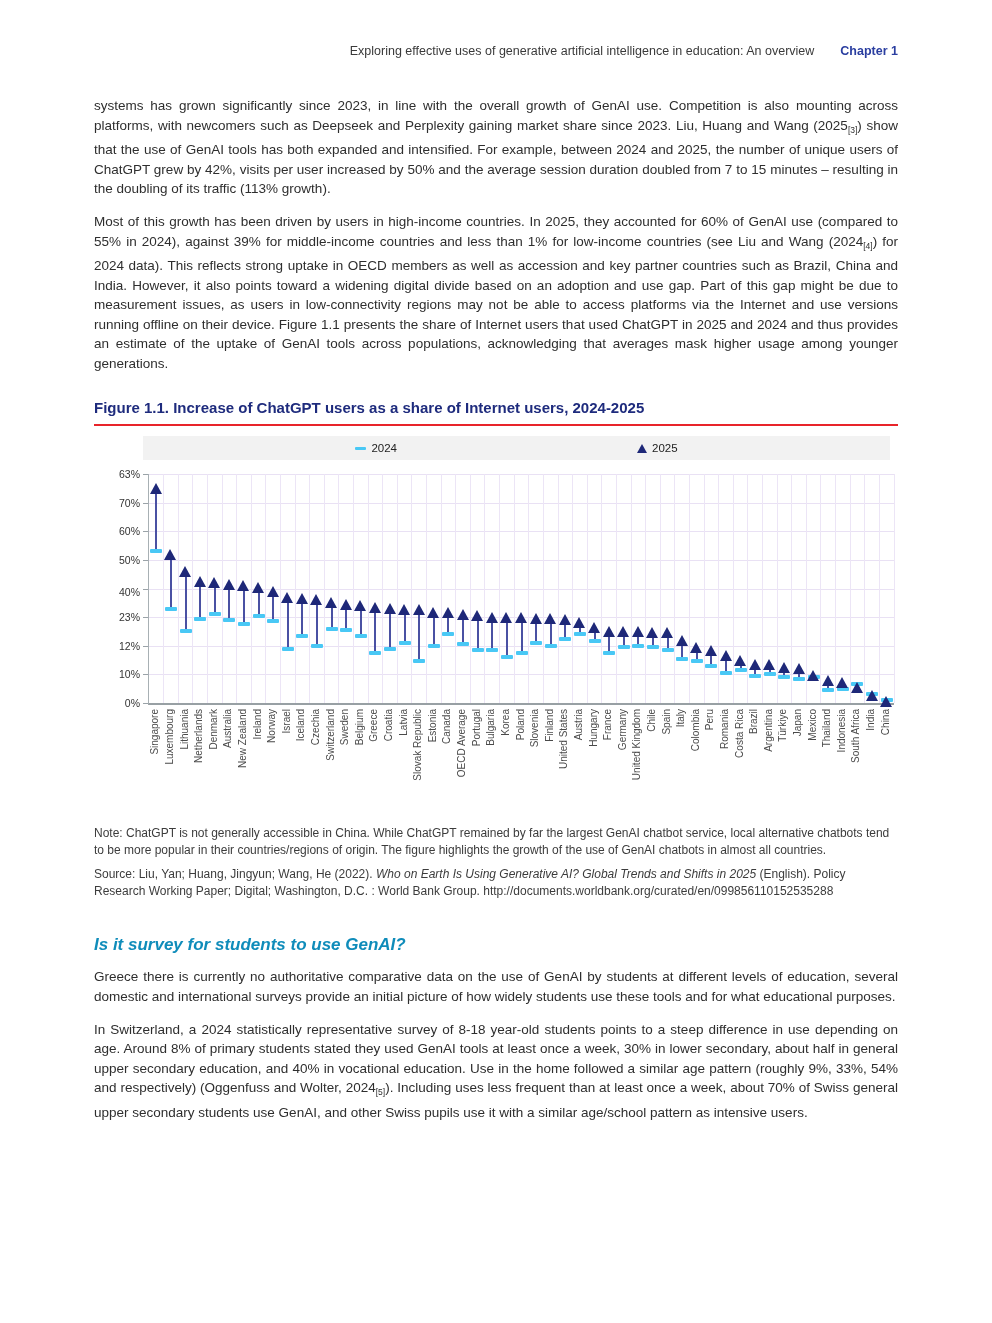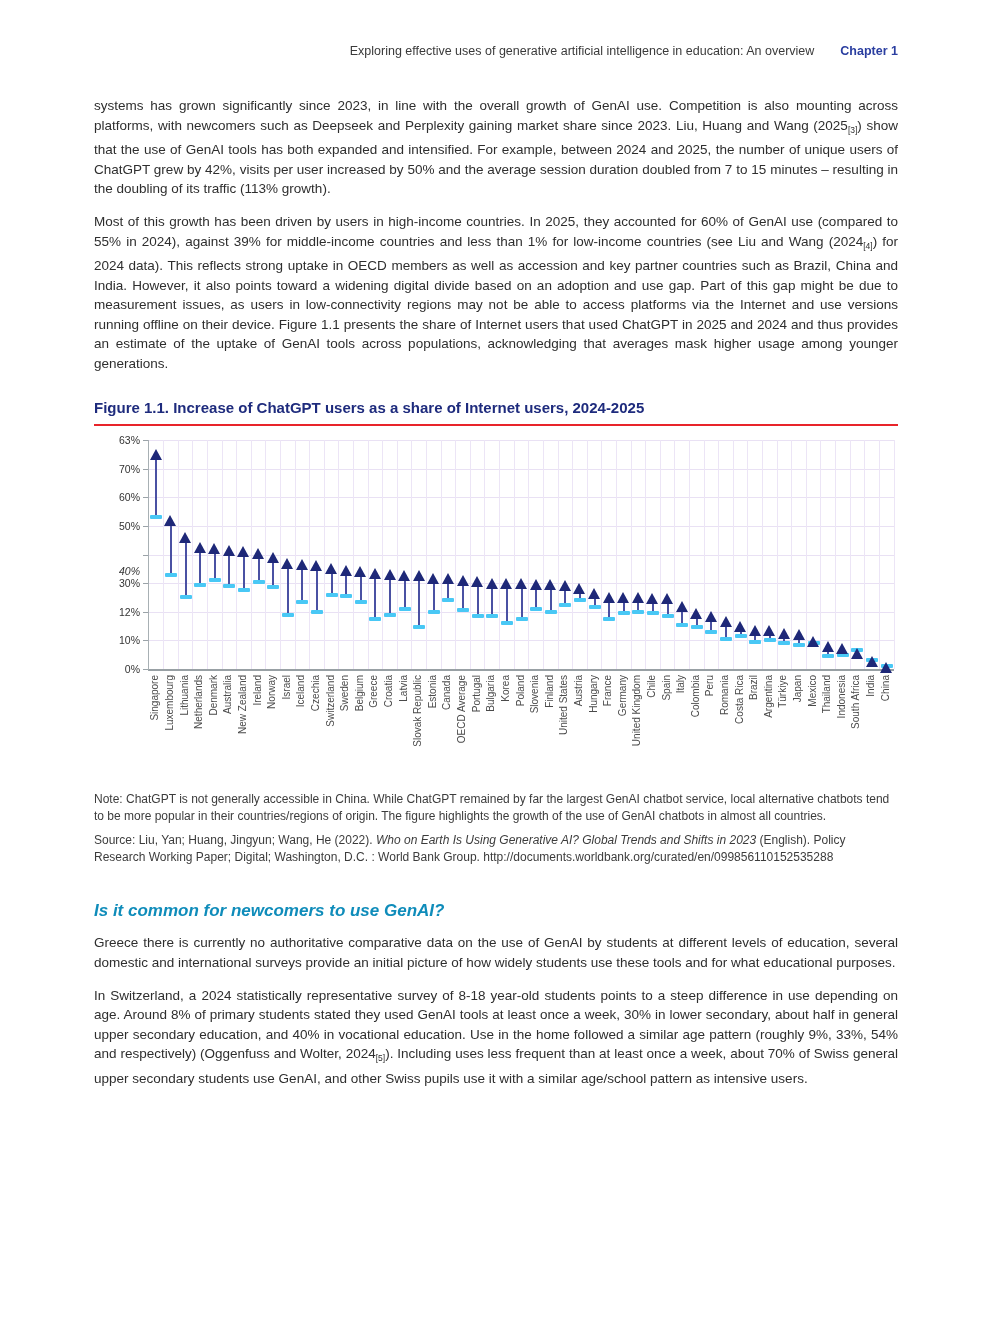--- a/index.html
+++ b/index.html
@@ -66,32 +66,42 @@
       <span>Exploring effective uses of generative artificial intelligence in education: An overview</span>
       <span class="chapter">Chapter 1</span>
     </div>
 
     <p class="para p1"><span>systems has grown significantly since 2023, in line with the overall growth of GenAI use. Competition is also mounting across platforms, with newcomers such as Deepseek and Perplexity gaining market share since 2023. Liu, Huang and Wang (2025</span><span class="sub">[3]</span><span>) show that the use of GenAI tools has both expanded and intensified. For example, between 2024 and 2025, the number of unique users of ChatGPT grew by 42%, visits per user increased by 50% and the average session duration doubled from 7 to 15 minutes – resulting in the doubling of its traffic (113% growth).</span></p>
     <p class="para p2"><span>Most of this growth has been driven by users in high-income countries. In 2025, they accounted for 60% of GenAI use (compared to 55% in 2024), against 39% for middle-income countries and less than 1% for low-income countries (see Liu and Wang (2024</span><span class="sub">[4]</span><span>) for 2024 data). This reflects strong uptake in OECD members as well as accession and key partner countries such as Brazil, China and India. However, it also points toward a widening digital divide based on an adoption and use gap. Part of this gap might be due to measurement issues, as users in low-connectivity regions may not be able to access platforms via the Internet and use versions running offline on their device. Figure 1.1 presents the share of Internet users that used ChatGPT in 2025 and 2024 and thus provides an estimate of the uptake of GenAI tools across populations, acknowledging that averages mask higher usage among younger generations.</span></p>
 
     <div class="fig-title">Figure 1.1. Increase of ChatGPT users as a share of Internet users, 2024-2025</div>
     <div class="fig-rule"></div>
 
+    <div class="legend">
+      <span class="legend-item">
+        <span class="lg-dash"></span>
+        <span>2024</span>
+      </span>
+      <span class="legend-item">
+        <span class="lg-tri"></span>
+        <span>2025</span>
+      </span>
+    </div>
 
     <div class="chart">
       <div class="yaxis" id="yaxis">
           <div class="ylab" style="top: 223px;">0%</div>
           <div class="ytick" style="top: 229px;"></div>
           <div class="ylab" style="top: 194.375px;">10%</div>
           <div class="ytick" style="top: 200.375px;"></div>
           <div class="ylab" style="top: 165.75px;">12%</div>
           <div class="ytick" style="top: 171.75px;"></div>
-          <div class="ylab" style="top: 137.125px;">30%</div>
+          <div class="ylab" style="top: 137.125px;">23%</div>
           <div class="ytick" style="top: 143.125px;"></div>
-          <div class="ylab" style="top: 125px; font-style: italic;">40%</div>
+          <div class="ylab" style="top: 112px;">40%</div>
           <div class="ytick" style="top: 114.5px;"></div>
           <div class="ylab" style="top: 79.875px;">50%</div>
           <div class="ytick" style="top: 85.875px;"></div>
           <div class="ylab" style="top: 51.25px;">60%</div>
           <div class="ytick" style="top: 57.25px;"></div>
           <div class="ylab" style="top: 22.625px;">70%</div>
           <div class="ytick" style="top: 28.625px;"></div>
           <div class="ylab" style="top: -6px;">63%</div>
           <div class="ytick" style="top: 0px;"></div>
         </div>
@@ -360,23 +370,23 @@
             <div class="xlabel" style="left: 679.265px; transform: translateX(-6px) rotate(-90deg) translateX(-95px);">Thailand</div>
             <div class="xlabel" style="left: 693.873px; transform: translateX(-6px) rotate(-90deg) translateX(-95px);">Indonesia</div>
             <div class="xlabel" style="left: 708.48px; transform: translateX(-6px) rotate(-90deg) translateX(-95px);">South Africa</div>
             <div class="xlabel" style="left: 723.088px; transform: translateX(-6px) rotate(-90deg) translateX(-95px);">India</div>
             <div class="xlabel" style="left: 737.696px; transform: translateX(-6px) rotate(-90deg) translateX(-95px);">China</div>
           </div>
       </div>
     </div>
 
     <div class="note">Note: ChatGPT is not generally accessible in China. While ChatGPT remained by far the largest GenAI chatbot service, local alternative chatbots tend to be more popular in their countries/regions of origin. The figure highlights the growth of the use of GenAI chatbots in almost all countries.</div>
-    <div class="source"><span>Source: Liu, Yan; Huang, Jingyun; Wang, He (2022). </span><span class="it">Who on Earth Is Using Generative AI? Global Trends and Shifts in 2023</span><span> (English). Policy Research Working Paper; Digital; Washington, D.C. : World Bank Group. http://documents.worldbank.org/curated/en/099856110152535288</span></div>
-
-    <div class="sec-head">Is it common for newcomers to use GenAI?</div>
+    <div class="source"><span>Source: Liu, Yan; Huang, Jingyun; Wang, He (2022). </span><span class="it">Who on Earth Is Using Generative AI? Global Trends and Shifts in 2025</span><span> (English). Policy Research Working Paper; Digital; Washington, D.C. : World Bank Group. http://documents.worldbank.org/curated/en/099856110152535288</span></div>
+
+    <div class="sec-head">Is it survey for students to use GenAI?</div>
     <p class="para s1"><span>Greece there is currently no authoritative comparative data on the use of GenAI by students at different levels of education, several domestic and international surveys provide an initial picture of how widely students use these tools and for what educational purposes.</span></p>
     <p class="para s2"><span>In Switzerland, a 2024 statistically representative survey of 8-18 year-old students points to a steep difference in use depending on age. Around 8% of primary students stated they used GenAI tools at least once a week, 30% in lower secondary, about half in general upper secondary education, and 40% in vocational education. Use in the home followed a similar age pattern (roughly 9%, 33%, 54% and respectively) (Oggenfuss and Wolter, 2024</span><span class="sub">[5]</span><span>). Including uses less frequent than at least once a week, about 70% of Swiss general upper secondary students use GenAI, and other Swiss pupils use it with a similar age/school pattern as intensive users.</span></p>
 
   </div>
 
   <div class="footer">
     <span class="foot-copy">© OECD 2035</span>
     <span class="foot-book">OECD Digital Education Outlook 2026</span>
     <span class="foot-page">2</span>
   </div>

